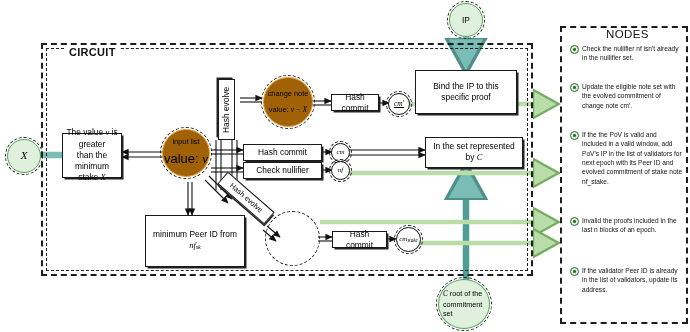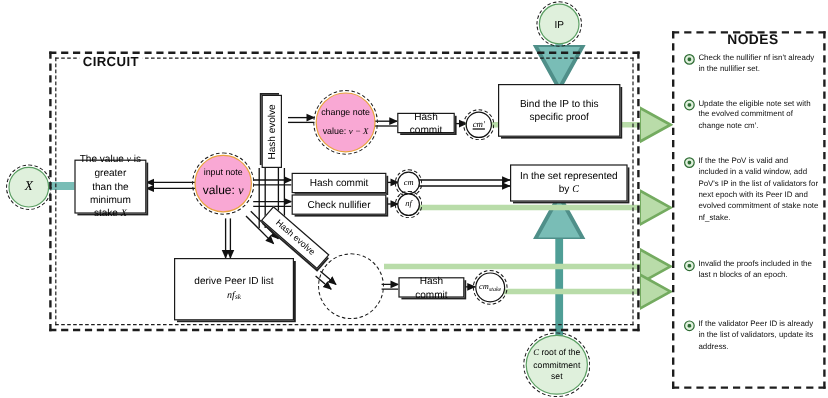--- a/index.html
+++ b/index.html
@@ -21,42 +21,42 @@
   }
   .pbox.vert{
     writing-mode:vertical-rl;transform:rotate(180deg);
     padding:4px 2px;
   }
 
   
   .circ{
     border-radius:50%;
     display:flex;flex-direction:column;align-items:center;justify-content:center;
-    text-align:center;font-size:8.2px;line-height:1.45;
+    font-size:8.2px;line-height:1.45;
     box-sizing:border-box;
   }
-  .circ.note{background:#f9a8d4;border:1.6px solid #e8a33d;}
+  .circ.note{background:#a16207;border:1.6px solid #e8a33d;}
   .circ.green{background:#dff0dc;border:1.6px solid #5a9e62;}
   .circ.white{background:#ffffff;border:1.6px solid #111;font-style:italic;}
 
   .dashedcirc{position:absolute;border-radius:50%;border:1.3px dashed #222;box-sizing:border-box;}
 
   
   .frame{
     position:absolute;border:2.2px dashed #1d1d1d;box-sizing:border-box;background:transparent;
   }
   .frame-inner{
     position:absolute;border:1.2px dashed #1d1d1d;box-sizing:border-box;background:transparent;
   }
   .frame-label{
     position:absolute;font-size:11px;font-weight:700;letter-spacing:.3px;
     color:#111;background:#fff;padding:0 3px;
   }
   .nodes-title{
-    position:absolute;font-size:11.5px;font-weight:700;letter-spacing:.4px;color:#111;
+    position:absolute;font-size:11.5px;font-weight:400;letter-spacing:.4px;color:#111;
   }
 
   
   .nodes-list{position:absolute;}
   .nodes-item{position:absolute;display:flex;gap:3px;align-items:flex-start;}
   .bullet{
     flex:0 0 auto;width:7px;height:7px;border-radius:50%;
     border:1.2px solid #2d6b33;background:#dff0dc;margin-top:1px;
     display:flex;align-items:center;justify-content:center;
   }
@@ -173,29 +173,29 @@
 
   <div class="node circ green" style="left:438px;top:279px;width:52px;height:50px;padding:0 4px;">
     <span style="font-size:7.2px;line-height:1.3;">
       <span class="mathv">C</span>
       <span>root of the commitment set</span>
     </span>
   </div>
 
   <div class="dashedcirc" style="left:160px;top:127px;width:52px;height:52px;"></div>
   <div class="node circ note" style="left:162px;top:129px;width:48px;height:48px;">
-    <span style="font-size:7.4px;">input note</span>
-    <span style="font-size:10px;margin-top:3px;">
+    <span style="font-size:7.4px;">input list</span>
+    <span style="font-size:13px;margin-top:3px;">
       <span>value: </span><span class="mathv">v</span>
     </span>
   </div>
 
   <div class="node pbox" style="left:145px;top:215px;width:100px;height:52px;">
     <span>
-      <span>derive Peer ID list</span><br>
+      <span>minimum Peer ID from</span><br>
       <span class="mathv serif">nf<span class="sub">sk</span></span>
     </span>
   </div>
 
   <div class="node pbox vert" style="left:218px;top:79px;width:17px;height:61px;">
     <span>Hash evolve</span>
   </div>
 
   <div class="node pbox" style="left:215px;top:190px;width:62px;height:16px;transform:rotate(41deg);transform-origin:center;font-size:7.4px;">
     <span>Hash evolve</span>

